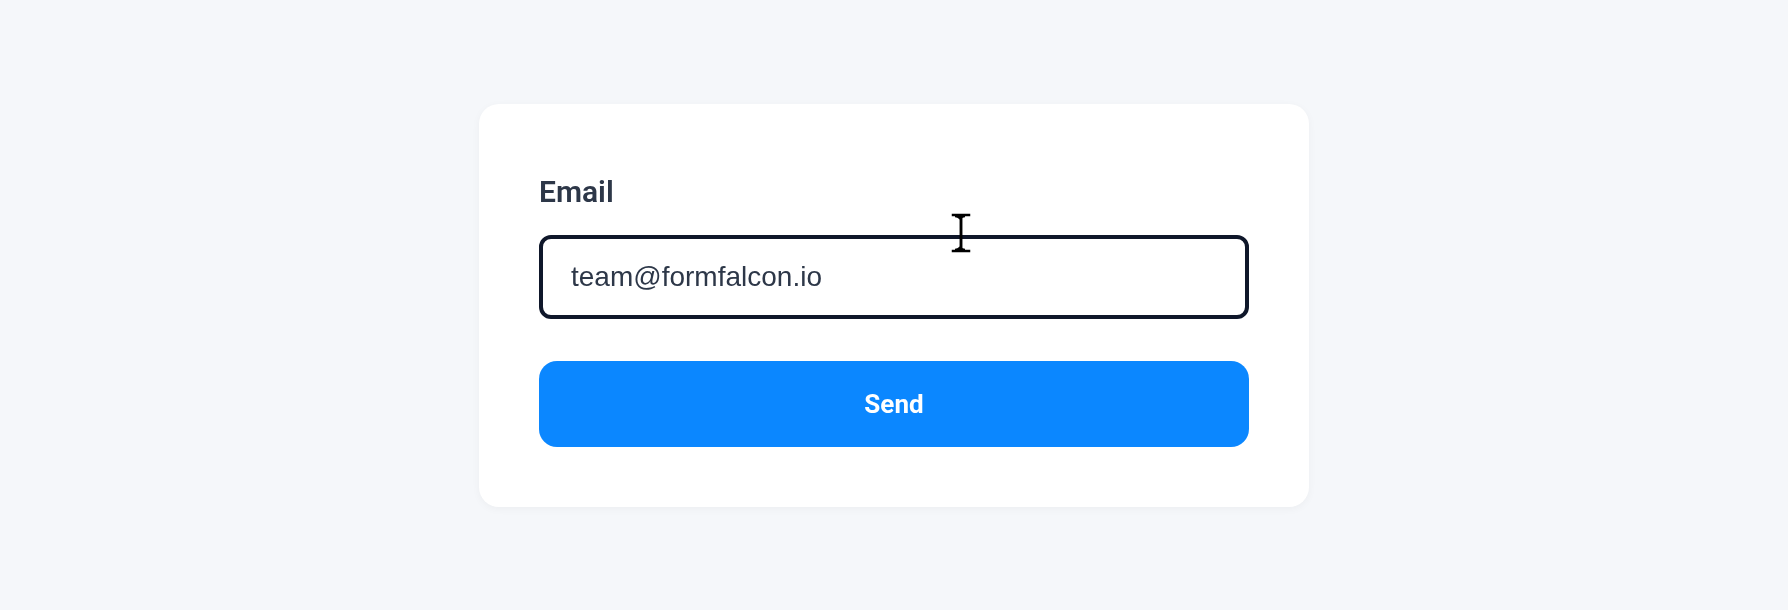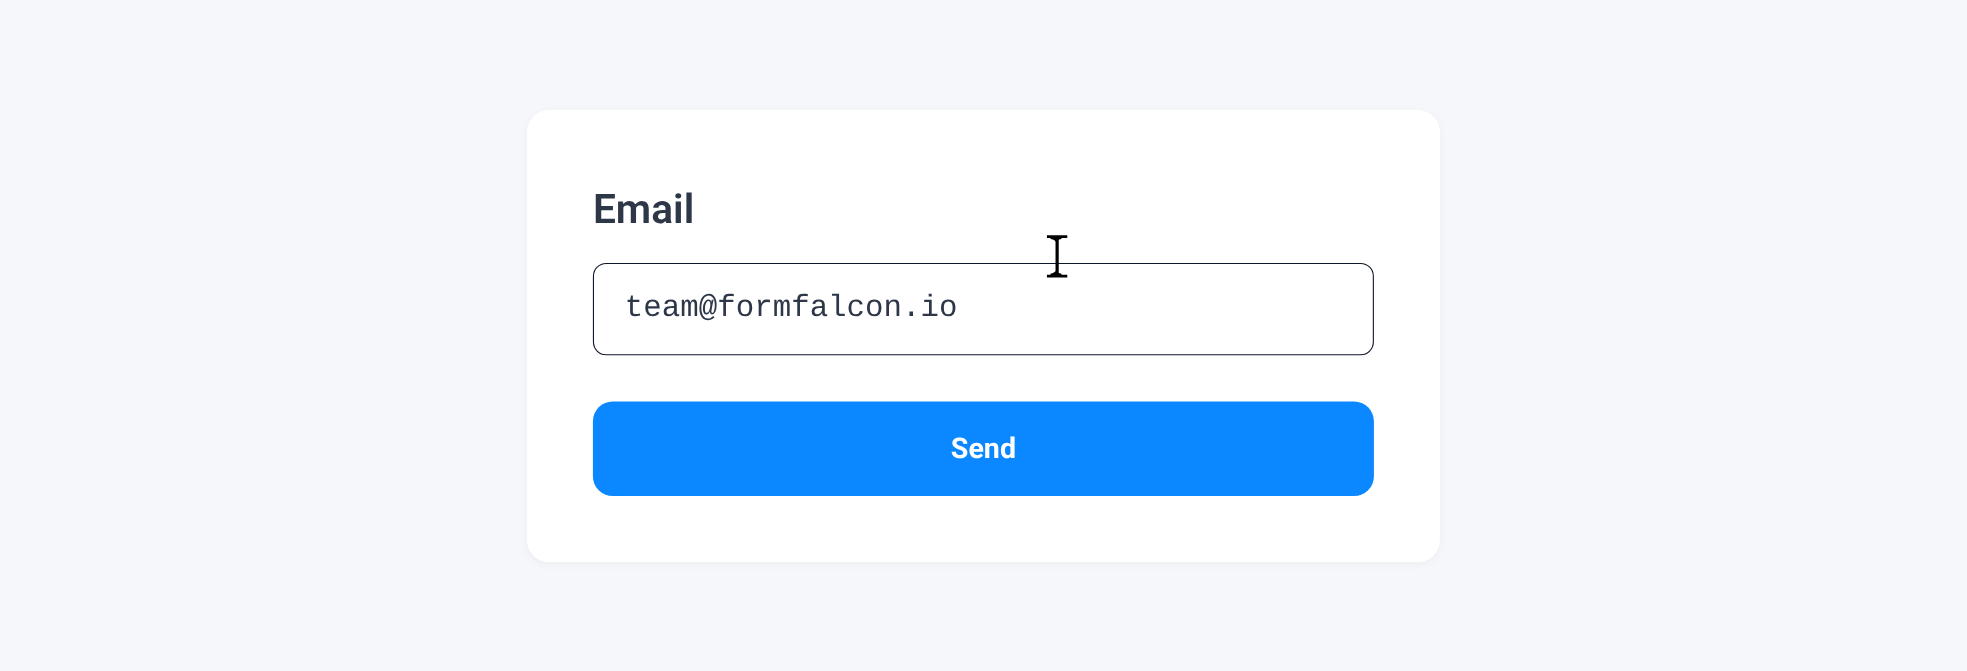--- a/index.html
+++ b/index.html
@@ -21,36 +21,36 @@
     
     .card {
       background-color: #ffffff;
       border-radius: 20px;
       box-shadow: 0 2px 8px rgba(0, 0, 0, 0.04);
       width: 830px;
       padding: 70px 60px 60px 60px;
     }
     
     .field-label {
-      font-size: 37px;
+      font-size: 30px;
       font-weight: 600;
       color: #2d3748;
       margin-bottom: 26px;
       display: block;
     }
     
     .input-field {
       width: 100%;
       height: 84px;
-      border: 1px solid #0f172a;
+      border: 4px solid #0f172a;
       border-radius: 12px;
       padding: 0 28px;
       font-size: 28px;
       color: #2d3748;
-      font-family: Liberation Mono, monospace;
+      font-family: Liberation Sans, sans-serif;
       outline: none;
       background-color: #ffffff;
     }
     
     .input-field::placeholder {
       color: #a0aec0;
     }
     
     .submit-button {
       width: 100%;

